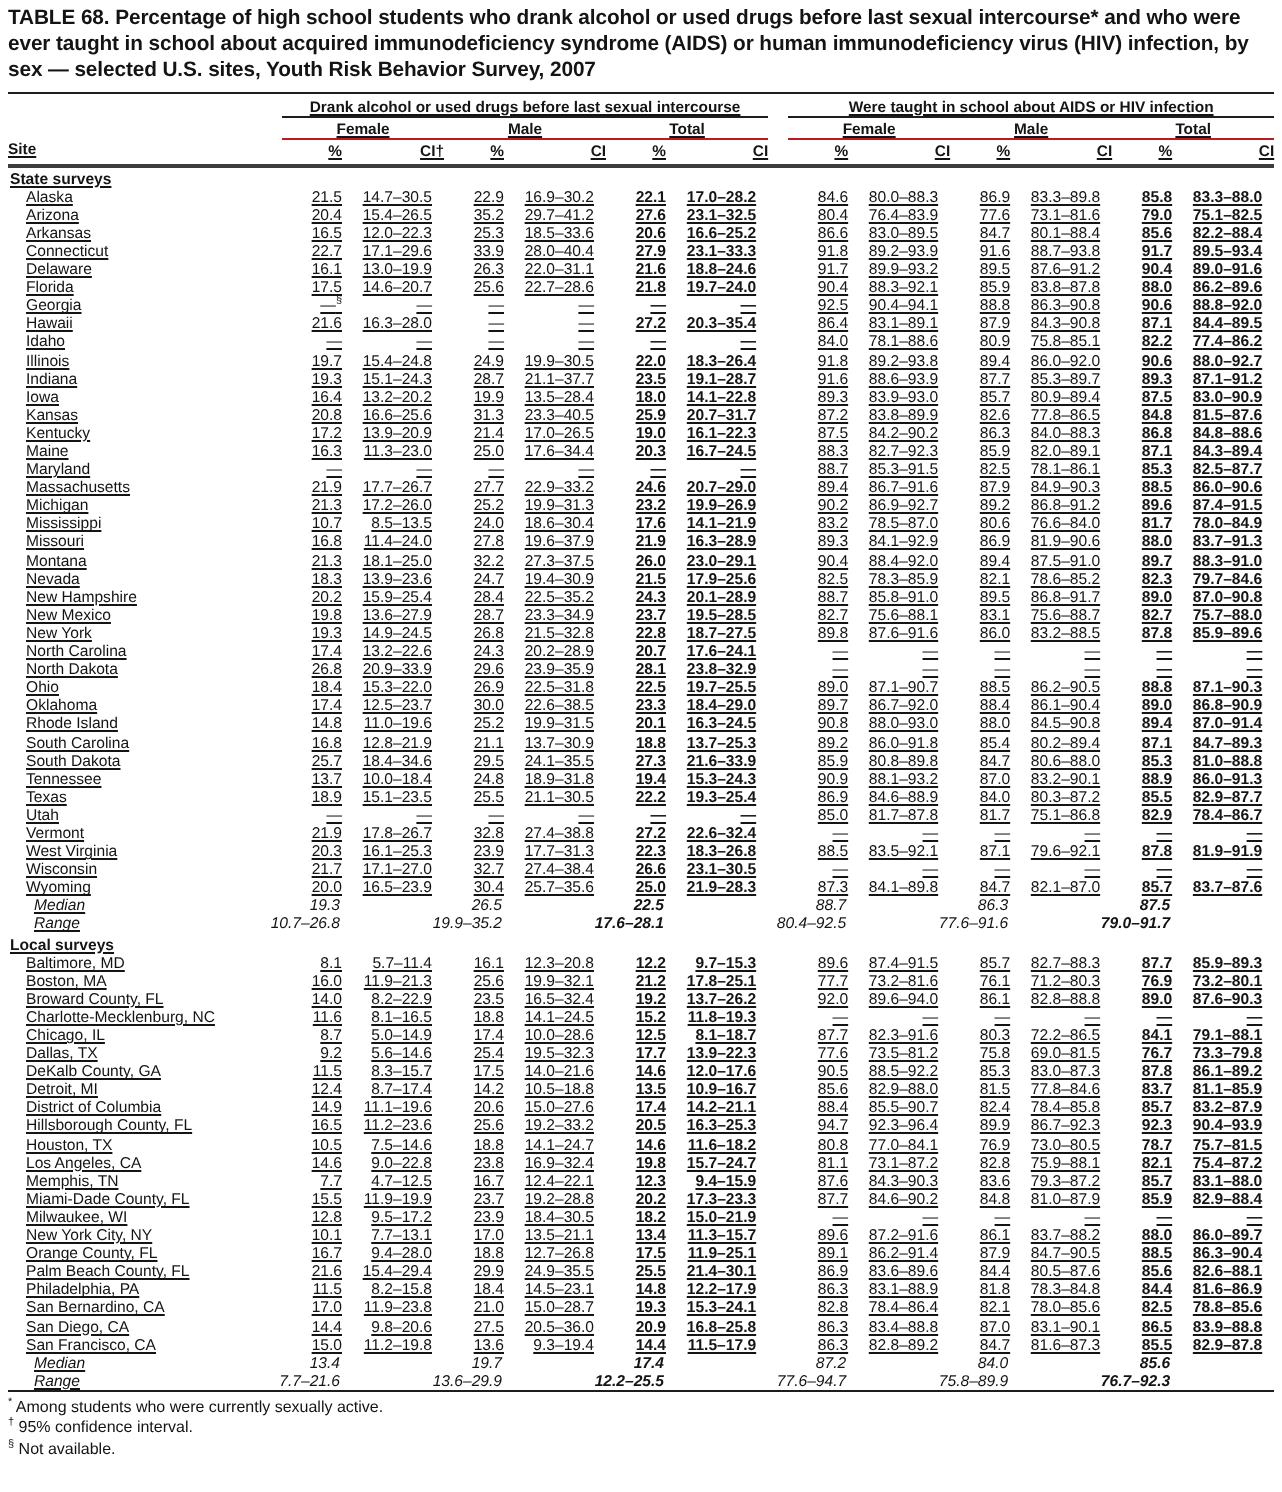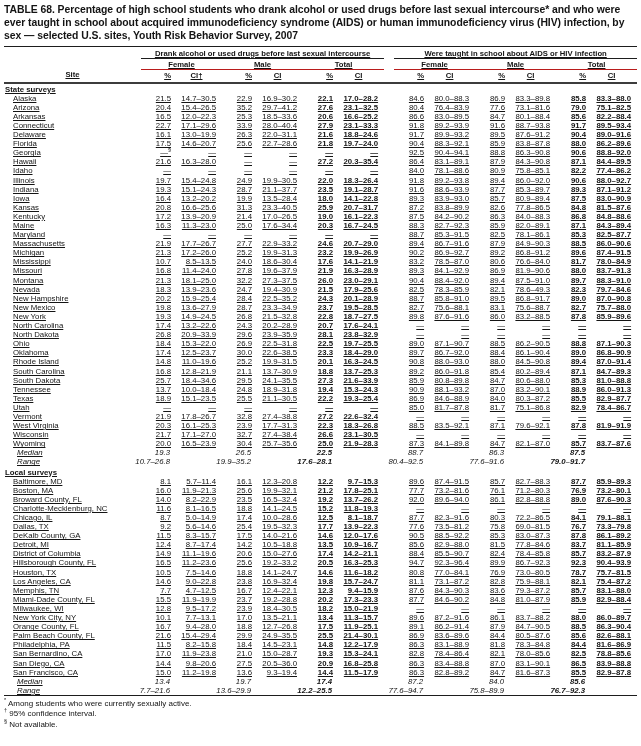--- a/index.html
+++ b/index.html
@@ -14,23 +14,23 @@
   }
   table{
     width:633px;border-collapse:collapse;table-layout:fixed;margin-top:3px;text-decoration:underline;
   }
   col.w-site{width:137px;} col.w-p{width:30px;} col.w-c{width:51px;} col.w-sp{width:10px;}
   th{font-weight:bold;padding:0;font-size:7.7px;line-height:9px;}
   tr.grp-row th{border-top:1px solid #1d1d1d;padding-top:2px;}
   th.grp-h{border-bottom:1px solid #1d1d1d;text-align:center;}
   th.sub-h{border-bottom:1px solid #b91c1c;text-align:center;padding-top:1px;}
   tr.lbl-row th{border-bottom:2.5px solid #3c3c3c;padding:1px 0 2px 0;}
-  th.site-h{text-align:center;padding-left:1px;}
+  th.site-h{text-align:left;padding-left:1px;}
   th.p-h{text-align:right;padding-right:4px;}
-  th.c-h{text-align:center;}
+  th.c-h{text-align:right;}
   td{font-size:7.8px;line-height:9.1px;padding:0;white-space:nowrap;overflow:visible;}
   td.site{text-align:left;padding-left:9px;overflow:hidden;}
   td.sec{font-weight:bold;text-align:left;padding-left:1px;padding-top:1px;margin-left:40px;}
   td.p{text-align:right;}
   td.c{text-align:right;padding-right:6px;}
   td.b{font-weight:bold;}
   tr.sum td{font-style:italic;}
   tr.sum td.site{padding-left:13px;}
   tr.sum td.p{position:relative;}
   span.ov{position:absolute;right:1px;top:0;white-space:nowrap;}
@@ -441,21 +441,21 @@
           <td class="p">18.3</td>
           <td class="c">13.9–23.6</td>
           <td class="p">24.7</td>
           <td class="c">19.4–30.9</td>
           <td class="p b">21.5</td>
           <td class="c b">17.9–25.6</td>
           <td></td>
           <td class="p">82.5</td>
           <td class="c">78.3–85.9</td>
           <td class="p">82.1</td>
-          <td class="c">78.6–49.3</td>
+          <td class="c">78.6–85.2</td>
           <td class="p b">82.3</td>
           <td class="c b">79.7–84.6</td>
         </tr>
         <tr>
           <td class="site">New Hampshire</td>
           <td class="p">20.2</td>
           <td class="c">15.9–25.4</td>
           <td class="p">28.4</td>
           <td class="c">22.5–35.2</td>
           <td class="p b">24.3</td>

